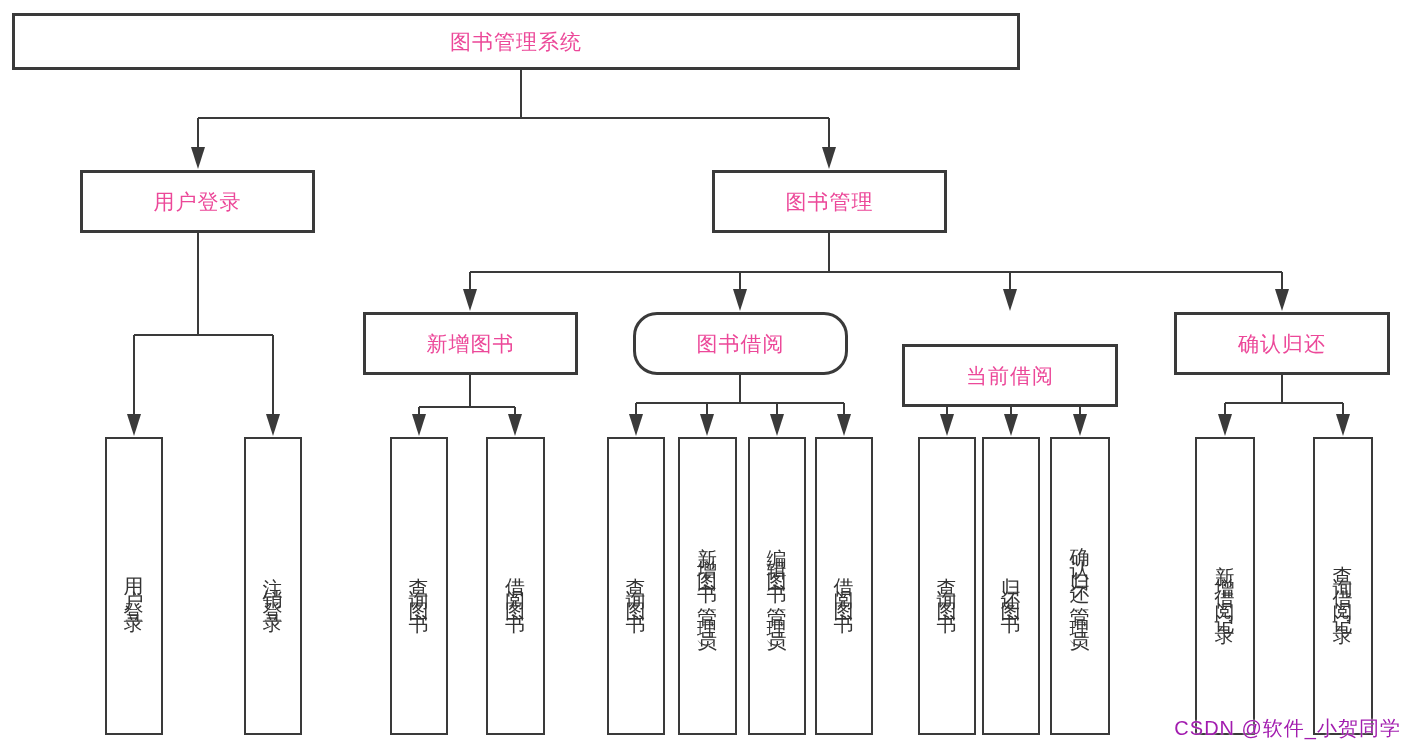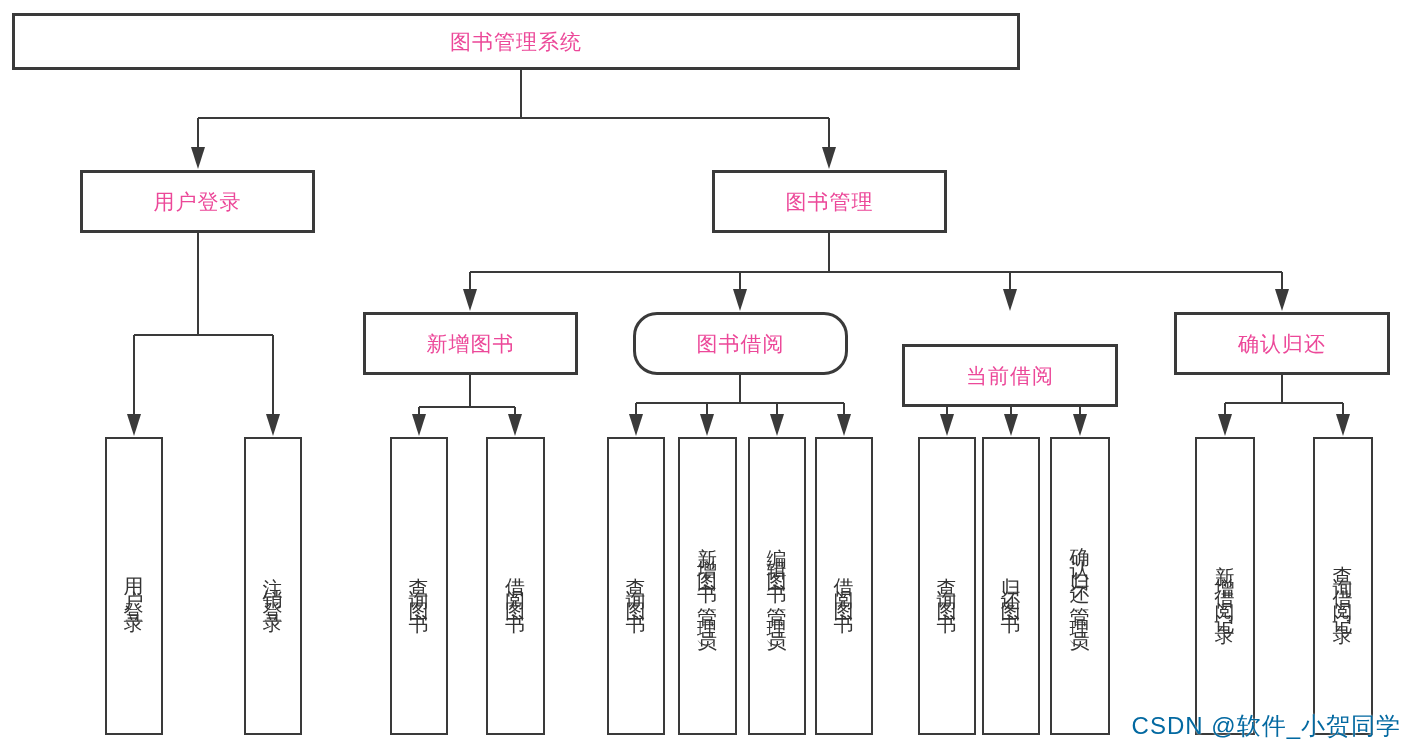--- a/index.html
+++ b/index.html
@@ -52,22 +52,22 @@
     font-size: 20px;
     color: #333333;
     letter-spacing: 12px;
     line-height: 1;
     white-space: nowrap;
   }
   #watermark {
     position: absolute;
     right: 4px;
     bottom: 5px;
-    font-size: 24px;
-    color: #0369a1;
+    font-size: 20px;
+    color: #a21caf;
     text-shadow: 0 0 2px #ffffff;
     z-index: 3;
     letter-spacing: 1px;
   }
 </style>
 </head>
 <body>
 
 <div id="canvas">
 

